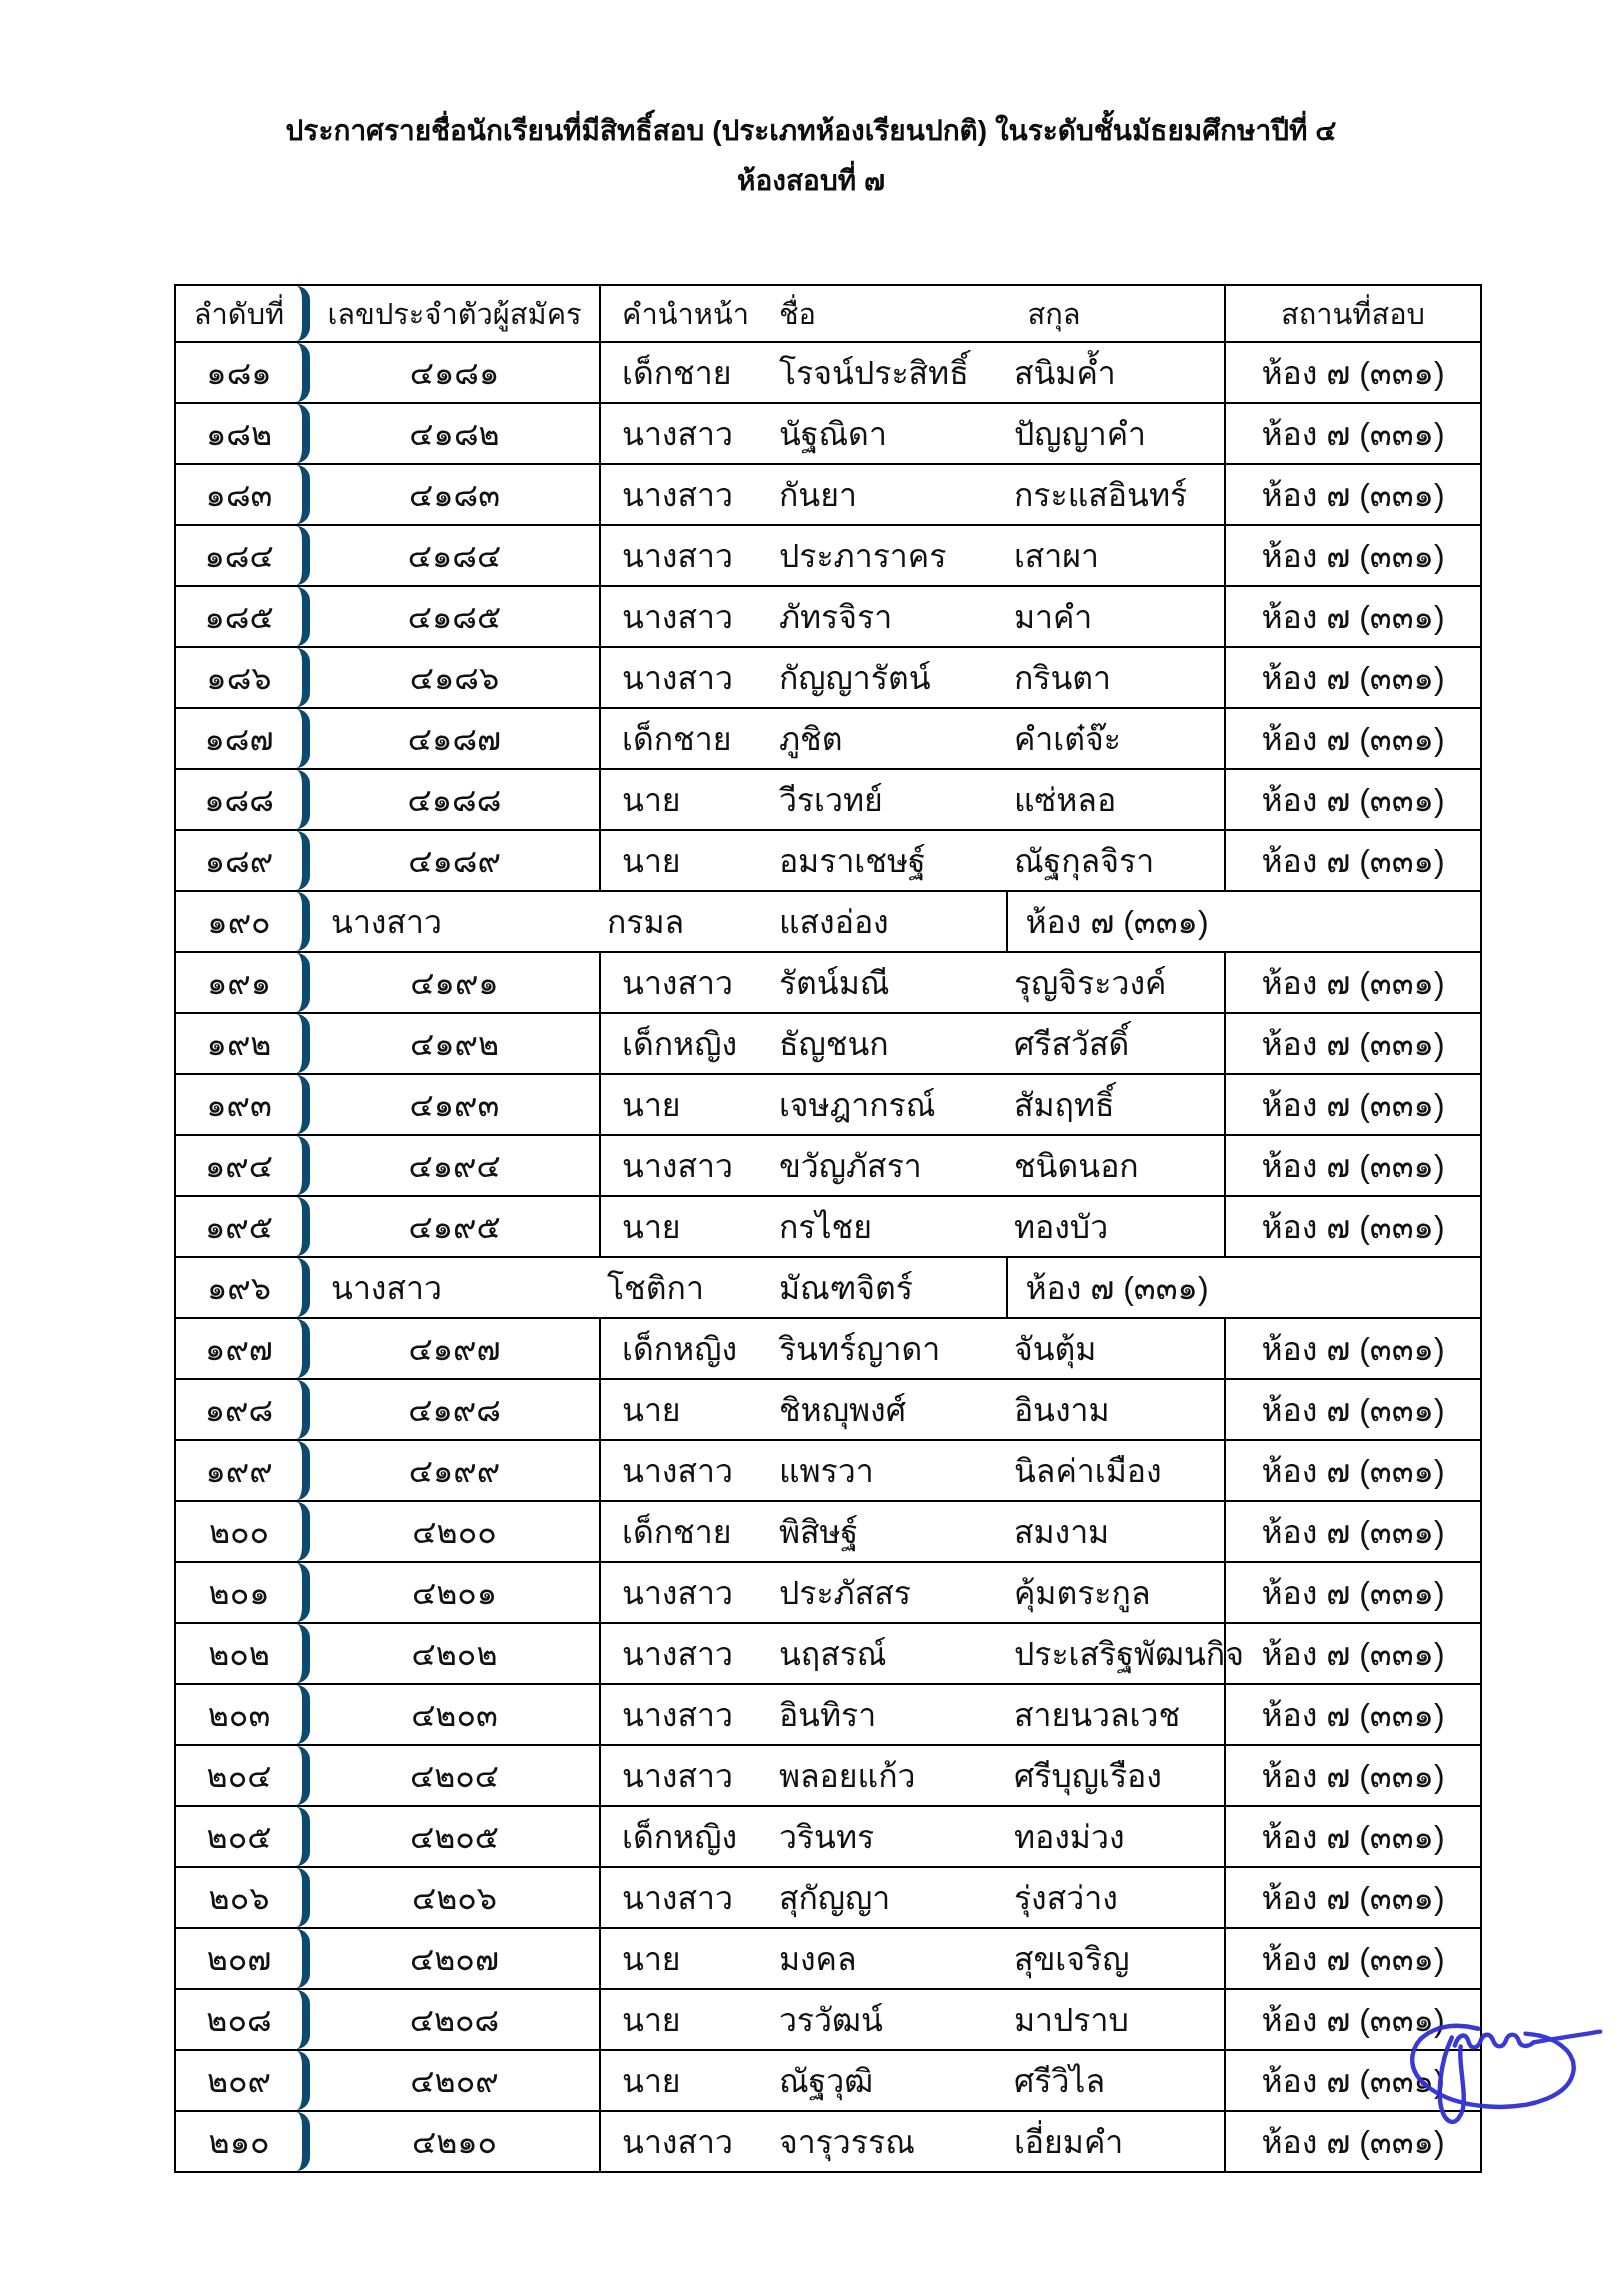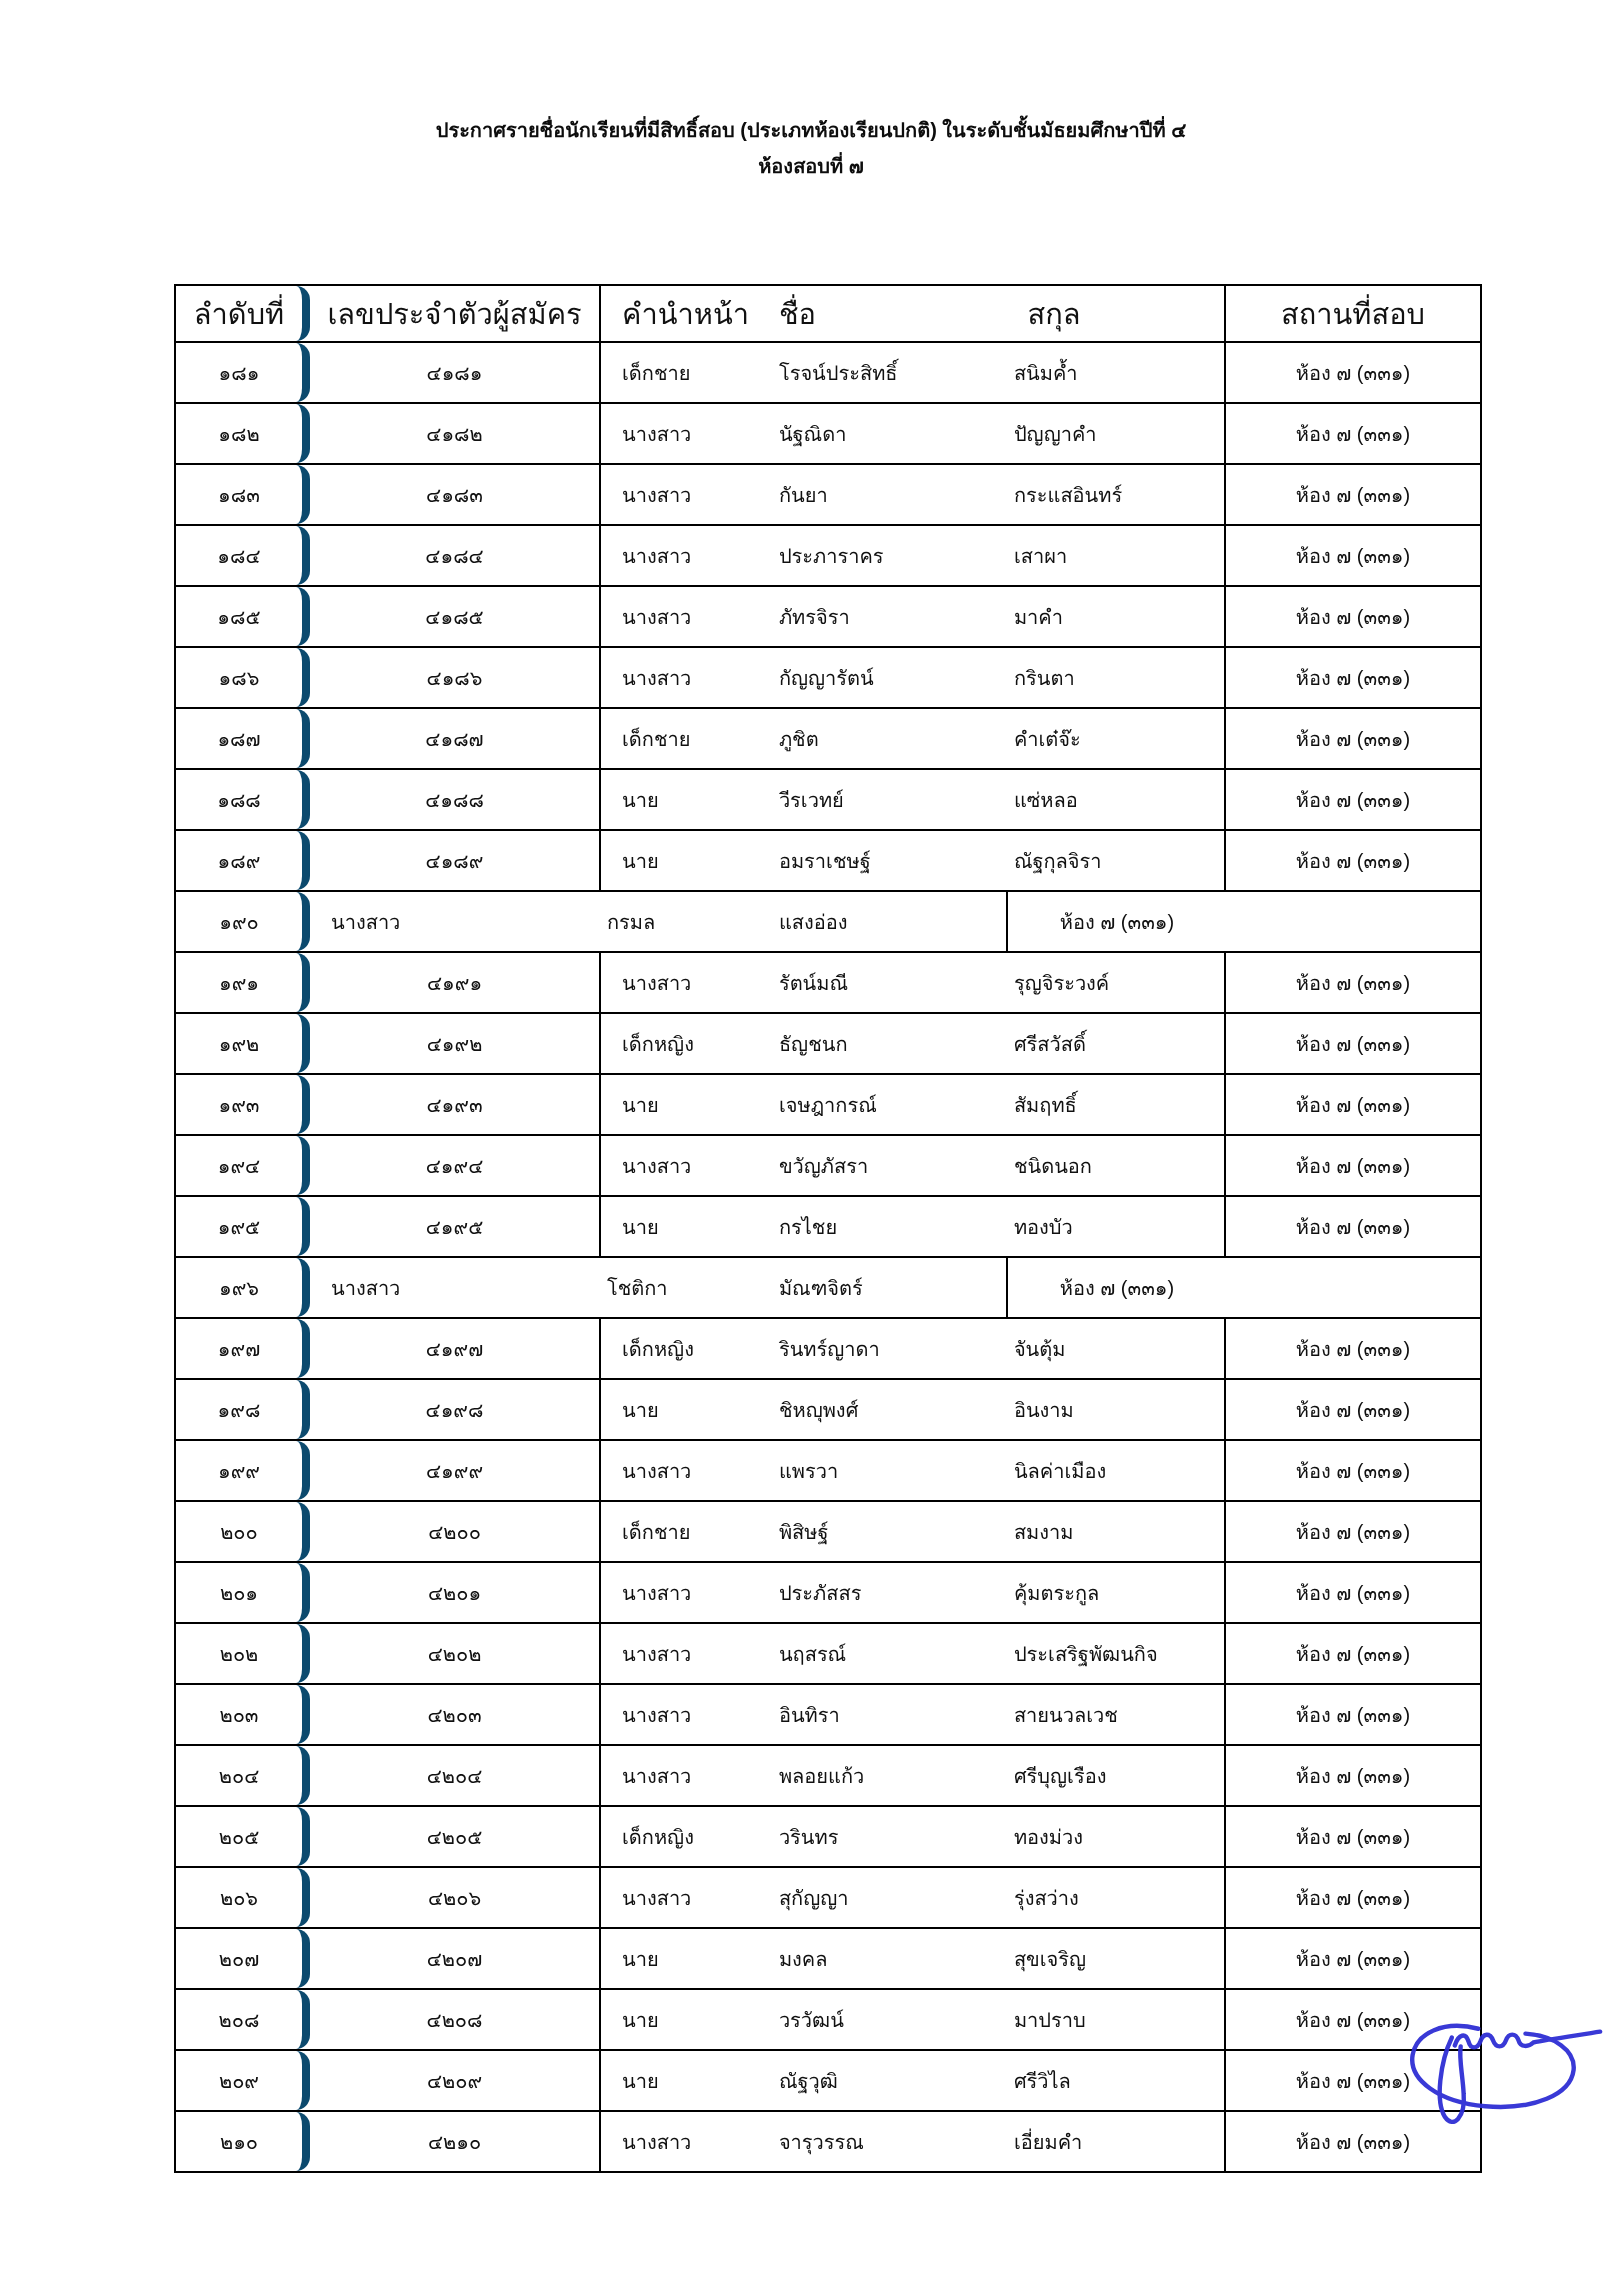--- a/index.html
+++ b/index.html
@@ -7,42 +7,42 @@
     position:relative;
     width:1621px;height:2293px;
     background:#ffffff;
     font-family:"Liberation Sans","DejaVu Sans",sans-serif;
     color:#111;
     overflow:hidden;
     margin:0 auto;
   }
   .doc-title{
     position:absolute;
-    left:157px;top:113px;width:1308px;
+    left:157px;top:106px;width:1308px;
     text-align:center;
     font-weight:bold;
-    font-size:20px;
+    font-size:28px;
     line-height:1.78;
     color:#0d0d0d;
   }
   .exam-table{
     position:absolute;
     left:174px;top:284px;
     width:1308px;
     border:2px solid #000;
     box-sizing:border-box;
     background:#fff;
   }
   .t-row{
     display:grid;
     grid-template-columns:134px 291px 172px 235px 218px 254px;
     border-bottom:2px solid #000;
     height:59px;
     align-items:center;
-    font-size:20px;
+    font-size:32px;
   }
   .t-row:last-child{border-bottom:none;}
   .t-row.header{
     height:55px;
     border-bottom:2.9px solid #000;
     font-size:29px;
   }
   .cell{
     height:100%;
     display:flex;align-items:center;

